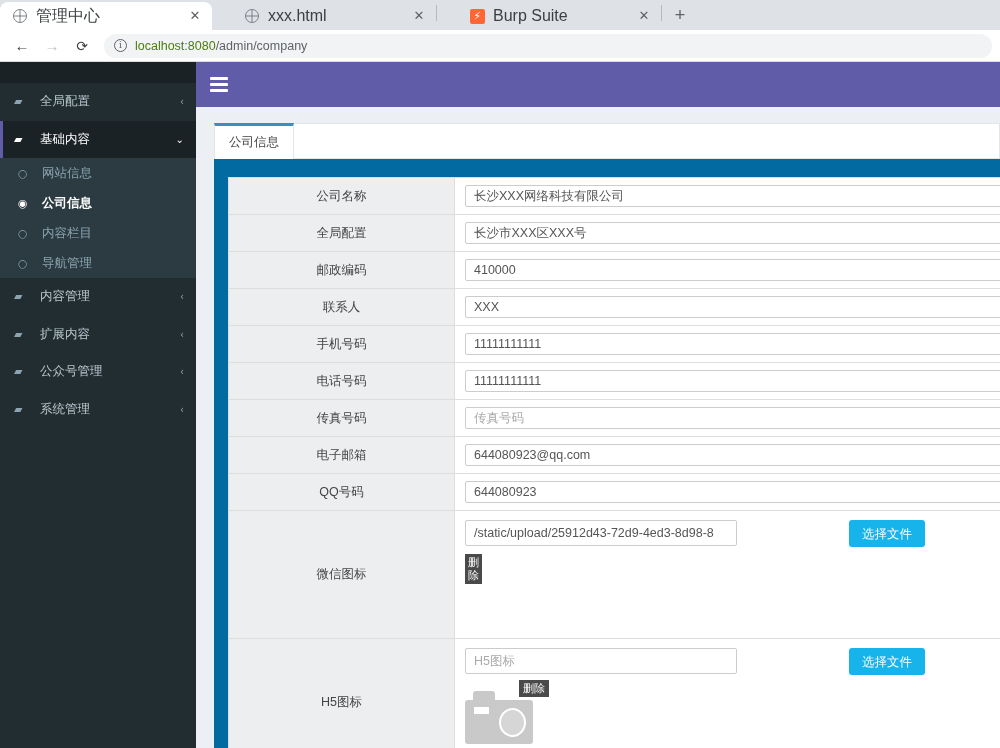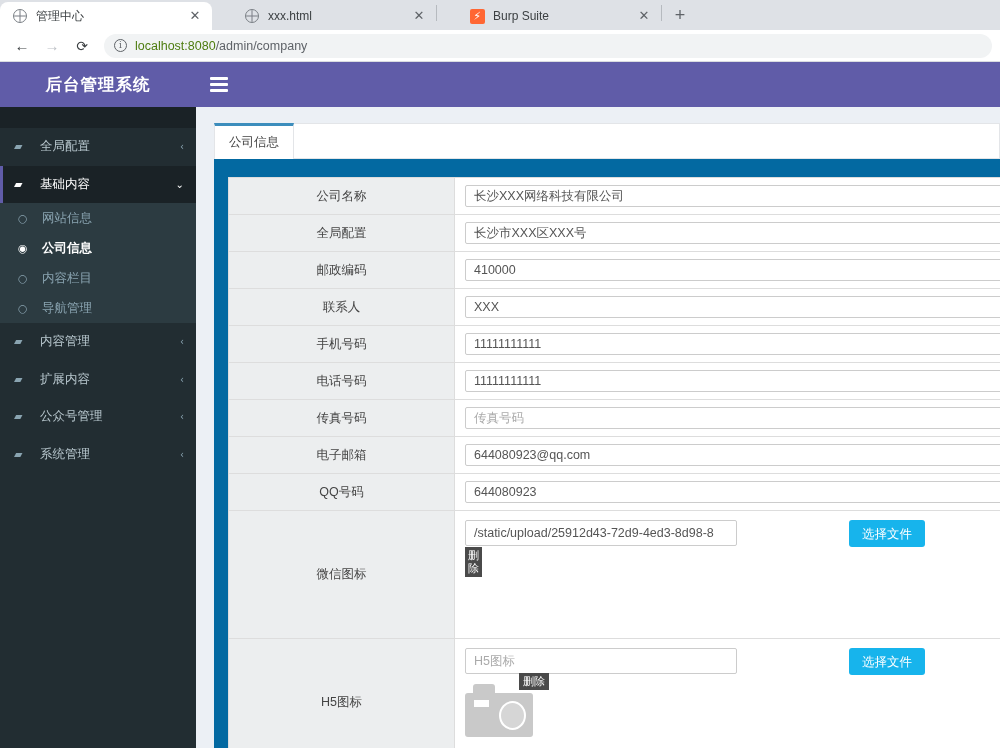--- a/index.html
+++ b/index.html
@@ -68,21 +68,21 @@
     font-size: 11px;
     font-weight: bold;
     display: flex; align-items: center; justify-content: center;
     line-height: 1;
   }
   .tab .tab-title {
     flex: 1 1 auto;
     white-space: nowrap;
     overflow: hidden;
     text-overflow: ellipsis;
-    font-size: 12px;
+    font-size: 16px;
   }
   .tab .tab-close {
     width: 16px; height: 16px;
     flex: 0 0 16px;
     margin-left: 6px;
     color: #5f6368;
     font-size: 13px;
     line-height: 16px;
     text-align: center;
     font-family: "DejaVu Sans", sans-serif;
@@ -359,20 +359,21 @@
     border: none;
     border-radius: 3px;
     padding: 6px 13px;
     font-size: 12.5px;
     font-family: "Liberation Sans", sans-serif;
     height: 27px;
     line-height: 14px;
     cursor: pointer;
   }
   .thumb-wrap {
+    margin-top: 7px;
     position: relative;
     display: inline-block;
   }
   .del-badge {
     background: #4a4a4a;
     color: #ffffff;
     font-size: 11px;
     line-height: 13px;
     padding: 2px 3px;
     width: 17px;
@@ -472,21 +473,20 @@
   <div class="omnibox">
     <span class="info-ico">i</span>
     <span class="url-host">localhost:8080</span>
     <span class="url-path">/admin/company</span>
   </div>
 </div>
 
 <div class="page">
 
   <div class="sidebar">
-    <div class="brand">后台管理系统</div>
     <div class="side-gap"></div>
 
     <ul class="menu">
       <li class="menu-item">
         <span class="m-ico">▰</span>
         <span class="m-label">全局配置</span>
         <span class="m-arrow">‹</span>
       </li>
 
       <li class="menu-item open">

